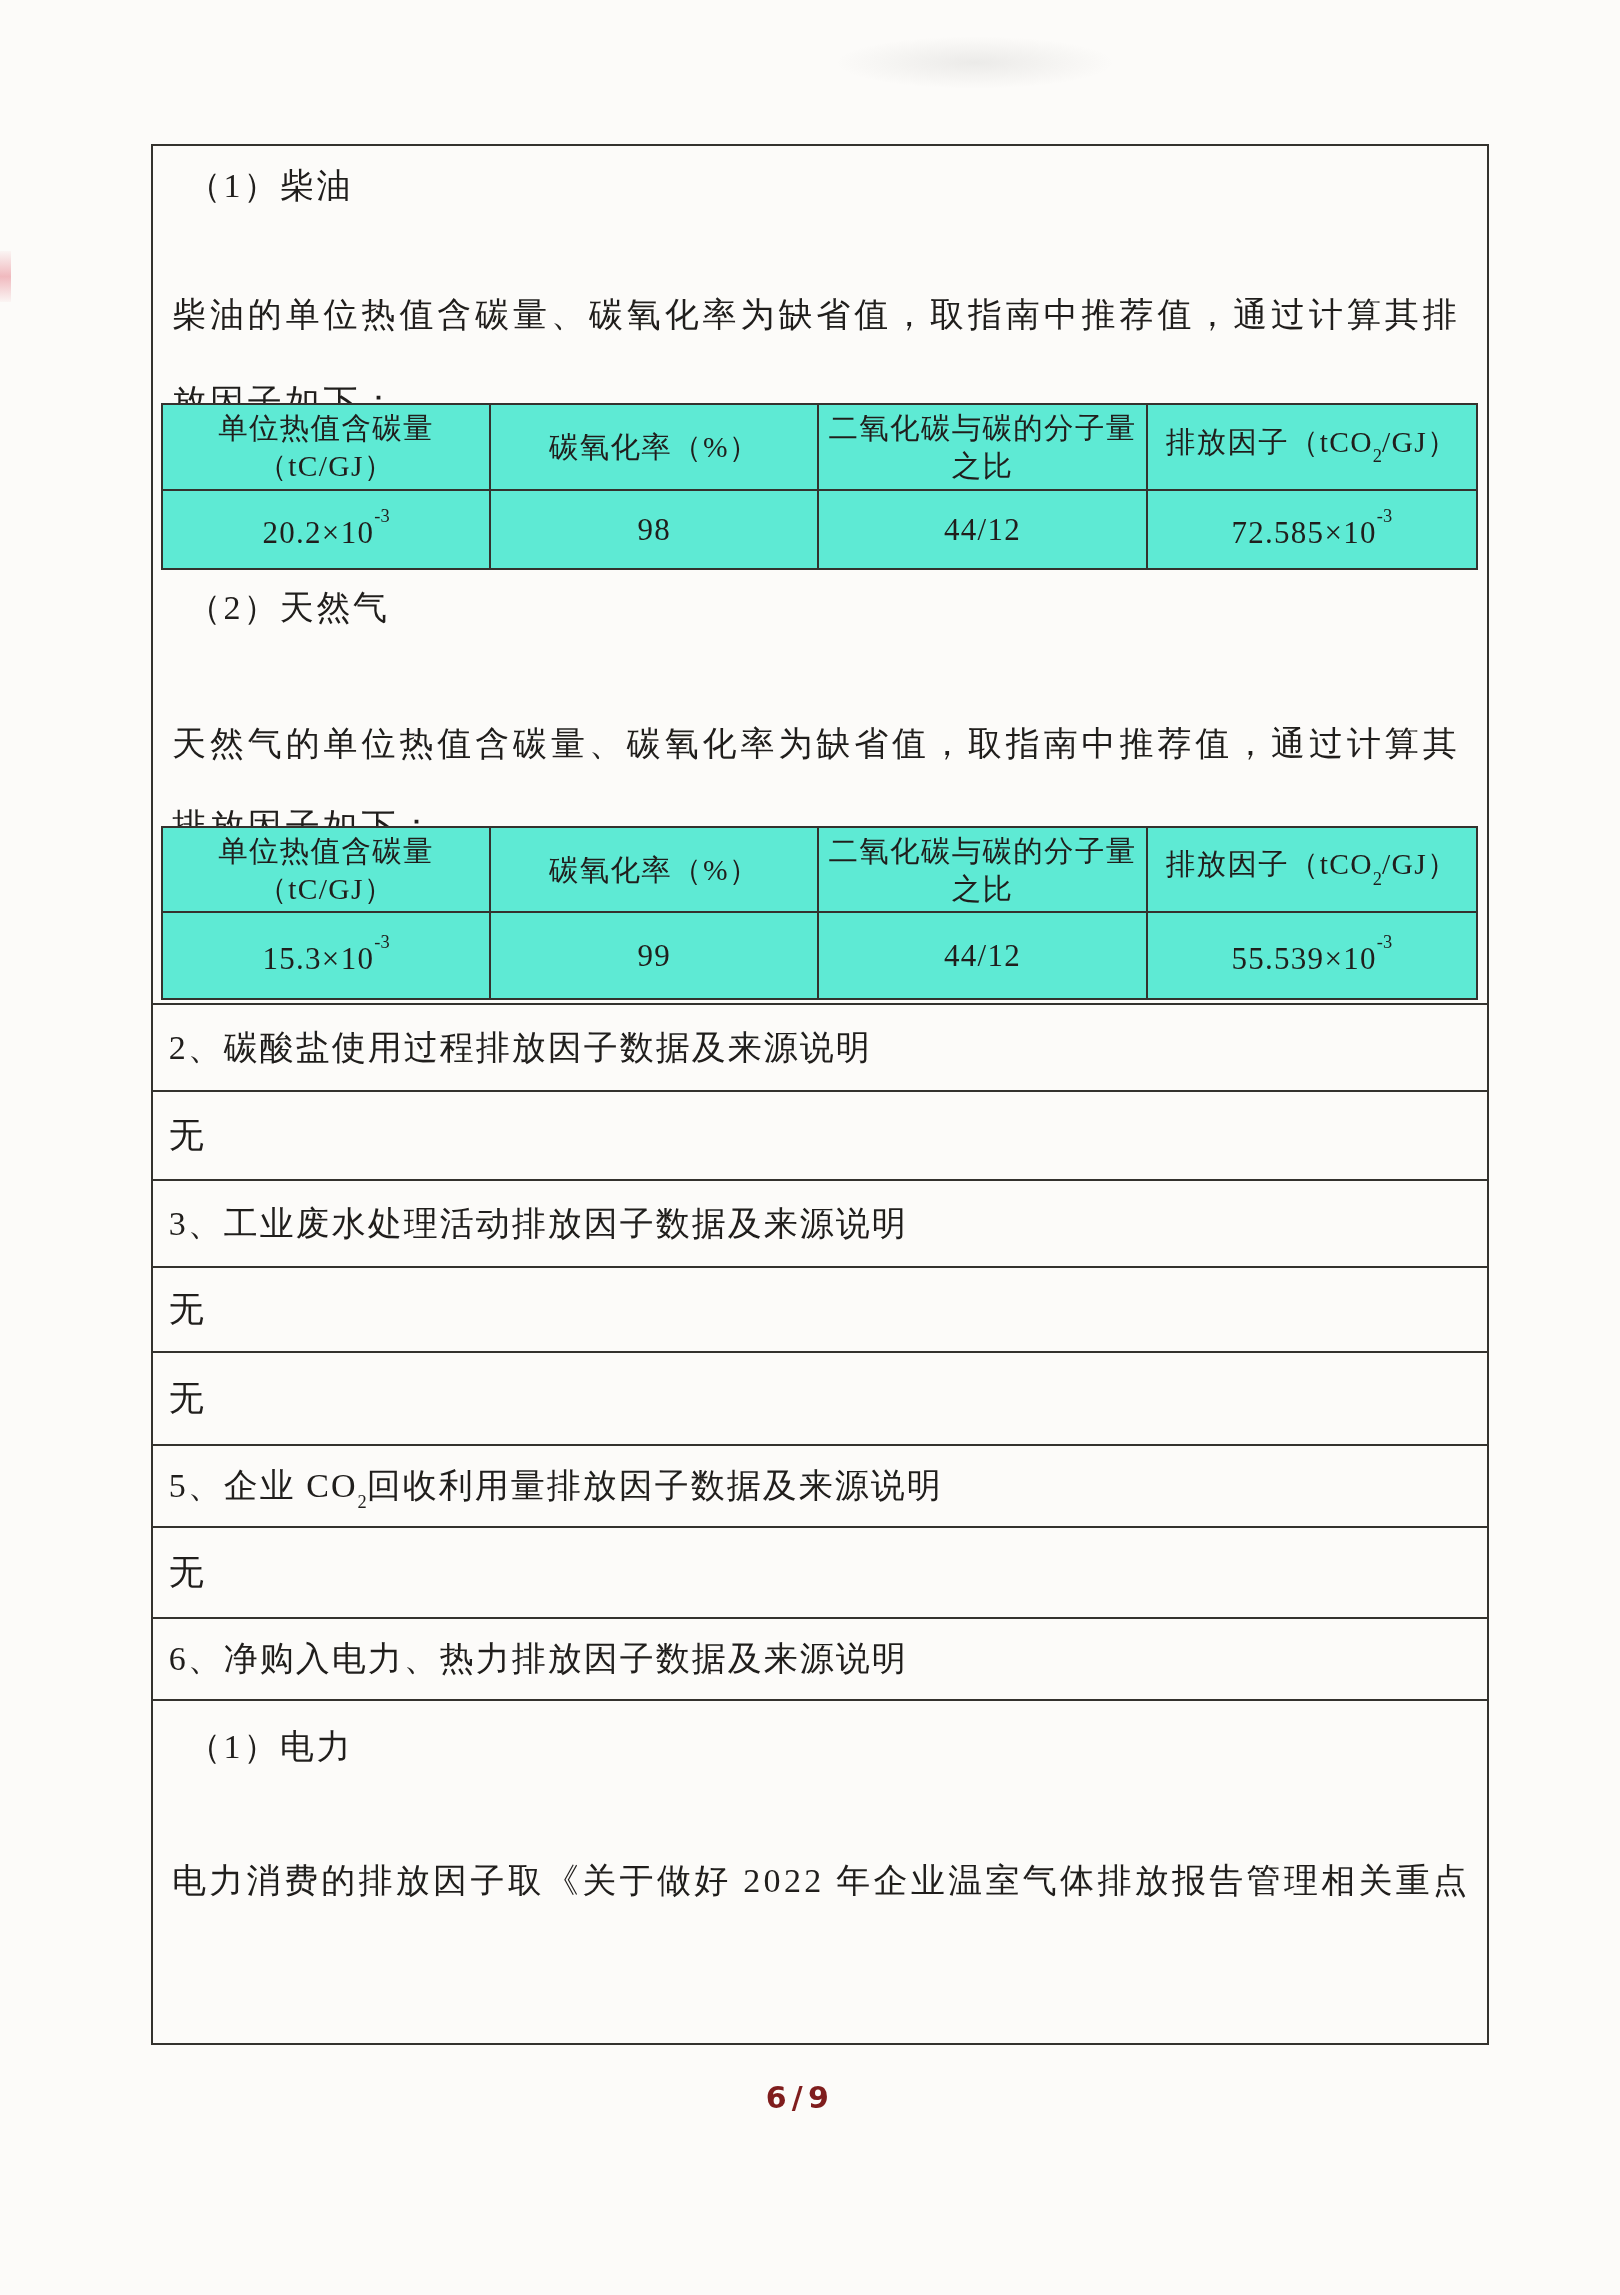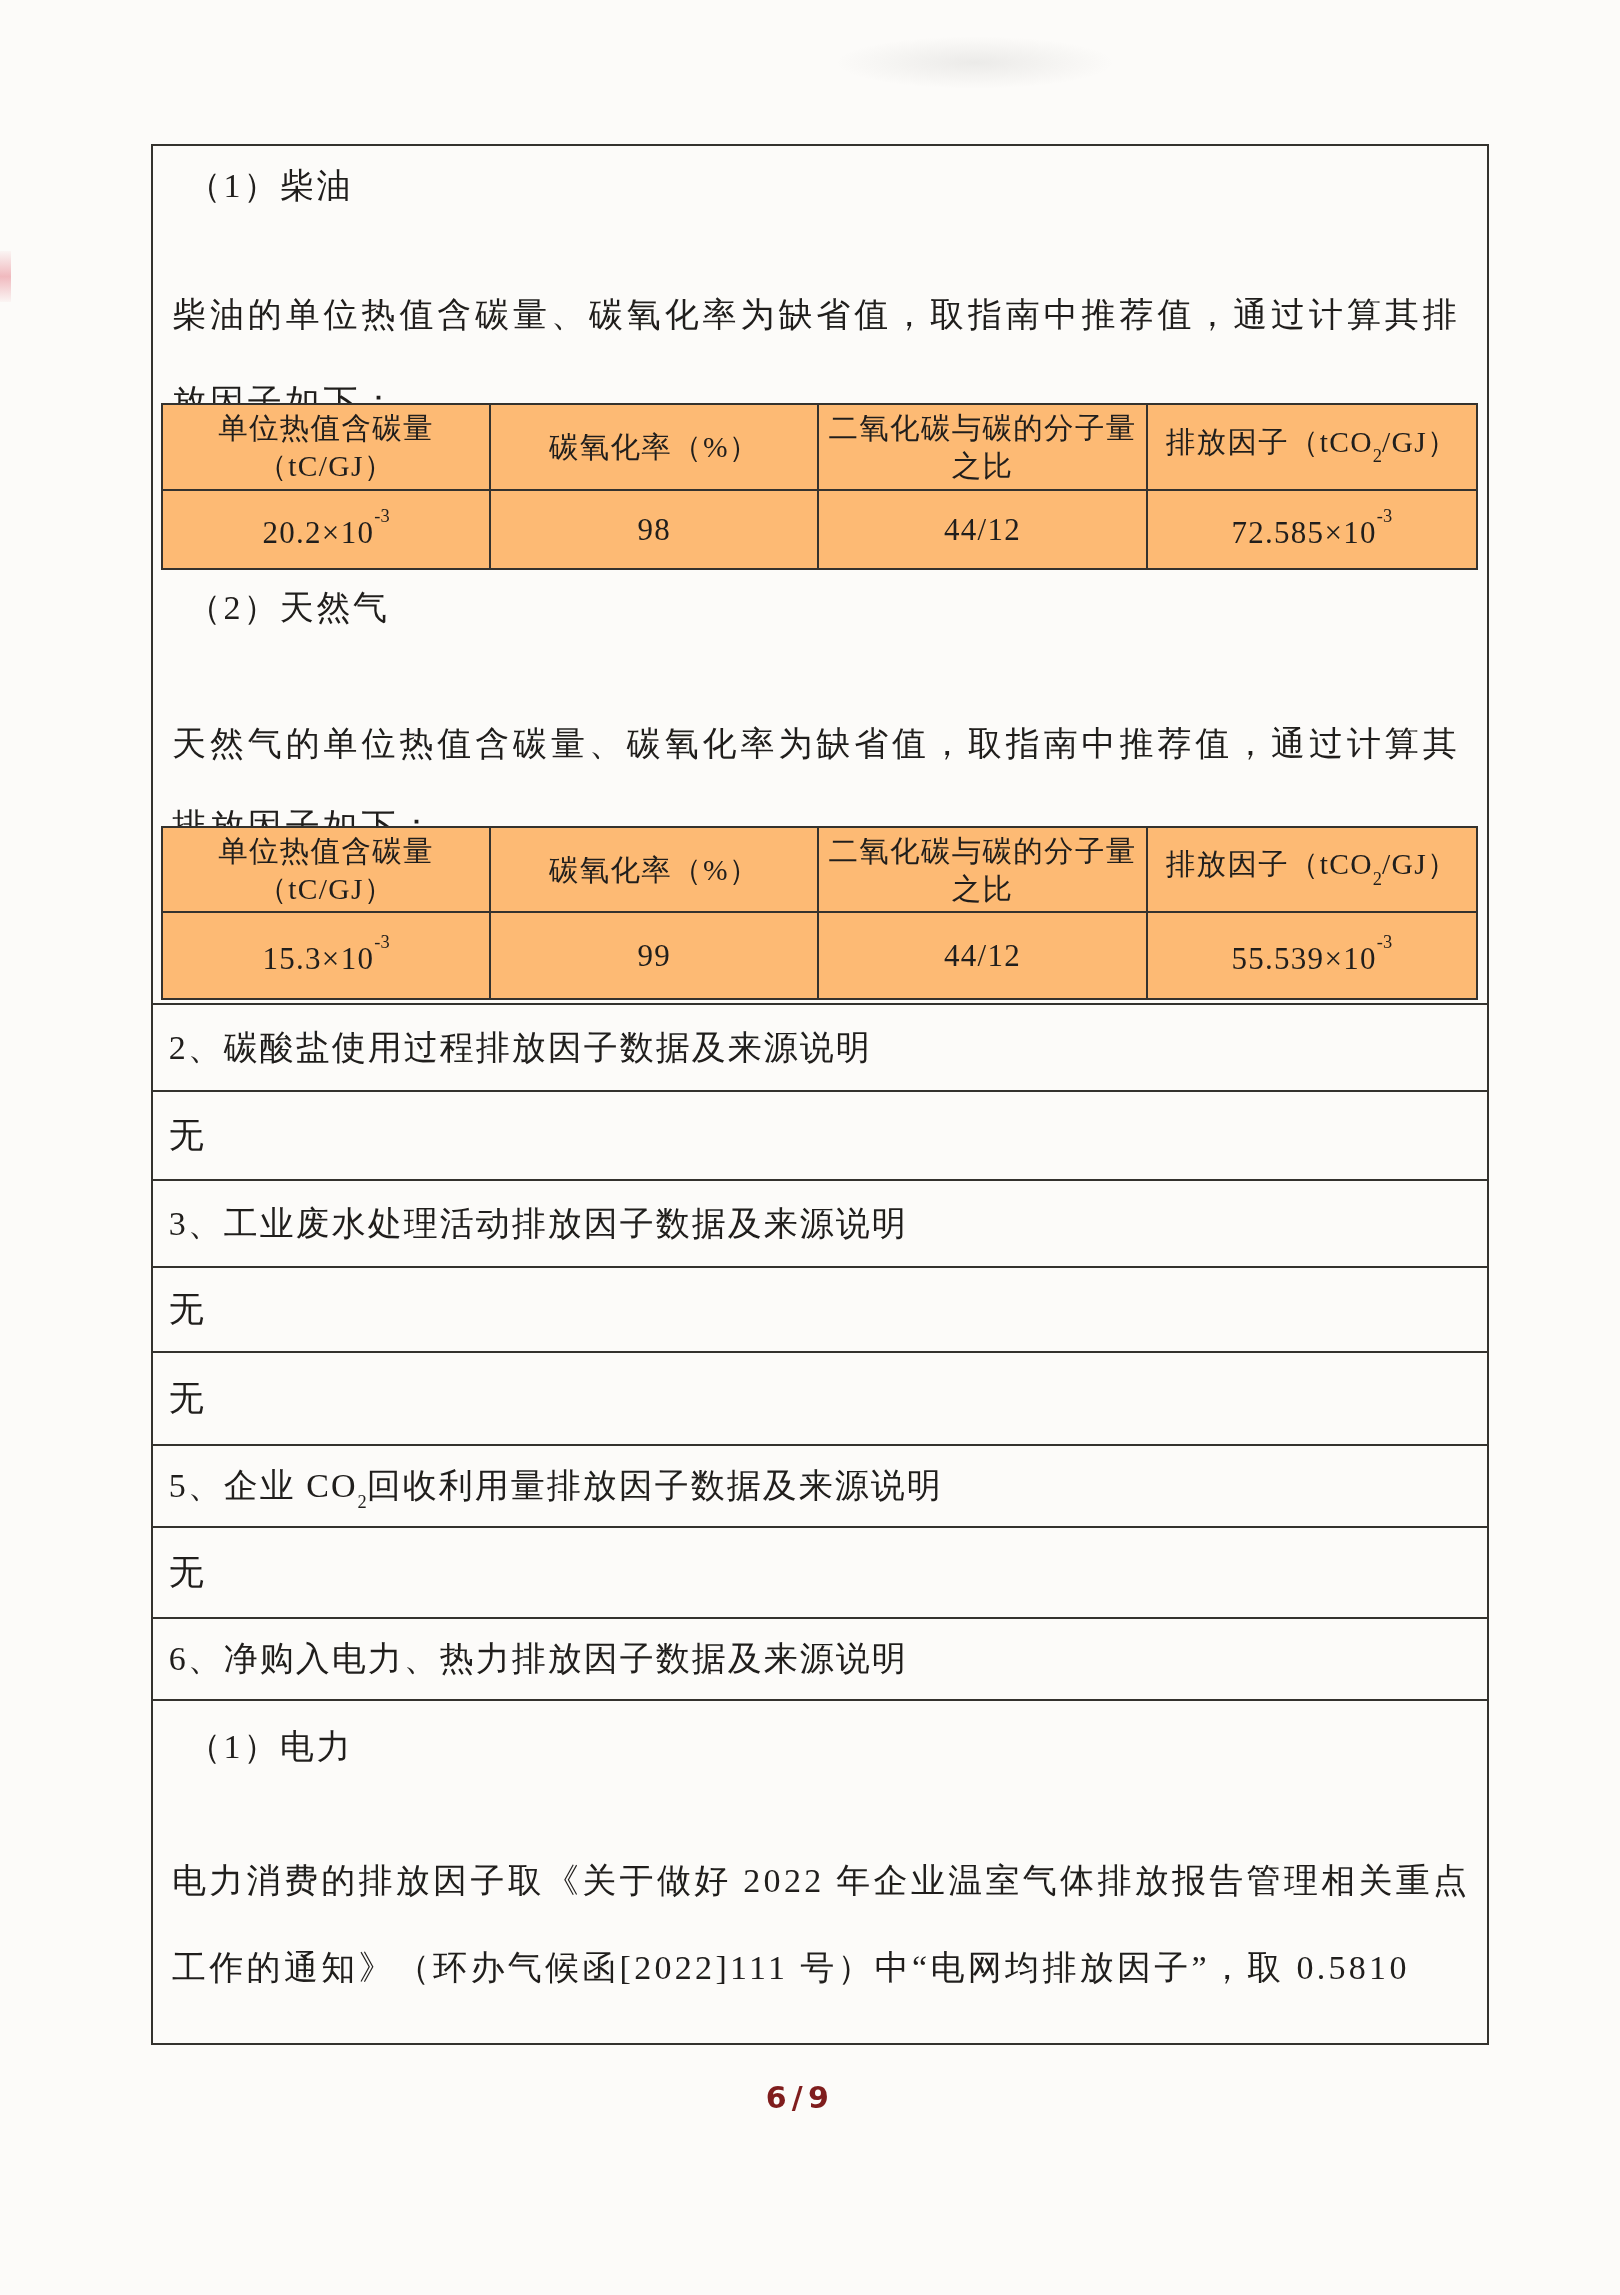--- a/index.html
+++ b/index.html
@@ -39,21 +39,21 @@
 
   .abs { position: absolute; white-space: nowrap; }
   .sec-title { font-size: 34px; letter-spacing: 2.6px; line-height: 43px; }
   .para { font-size: 34px; line-height: 43px; letter-spacing: 3.9px; margin-top: 44px; }
   .para.wide { letter-spacing: 3.3px; }
 
   .emission-table {
     position: absolute; left: 7.9px; width: 1317px;
     border: 2px solid #34322e; box-sizing: border-box;
     display: grid; grid-template-columns: 1fr 1fr 1fr 1fr;
-    background: #fdba74;
+    background: #5eead4;
   }
   .t1 { top: 257px; grid-template-rows: 86px 77px; }
   .t2 { top: 680px; grid-template-rows: 85px 85px; }
   .et-cell {
     border-right: 2px solid #34322e;
     display: flex; flex-direction: column; align-items: center; justify-content: center;
     font-size: 29.5px; line-height: 38px; letter-spacing: 1.3px;
     text-align: center; overflow: hidden;
   }
   .et-cell.lastcol { border-right: none; }
@@ -169,20 +169,19 @@
     <div class="row value-row" style="height:91px;">
       <span>无</span>
     </div>
 
     <div class="row heading-row" style="height:82px;">
       <span>6、净购入电力、热力排放因子数据及来源说明</span>
     </div>
     <div class="row row-electric">
       <div class="abs sec-title" style="left:34px; top:23.6px;">（1）电力</div>
       <div class="abs para wide" style="left:19px; top:114px;">电力消费的排放因子取《关于做好 2022 年企业温室气体排放报告管理相关重点</div>
-      <div class="abs para wide" style="left:19px; top:201px;">工作的通知》（环办气候函[2022]111 号）中“电网均排放因子”，取 0.5810</div>
     </div>
 
   </div>
 
   <div class="footer">6/9</div>
 </div>
 
 
 </body></html>

